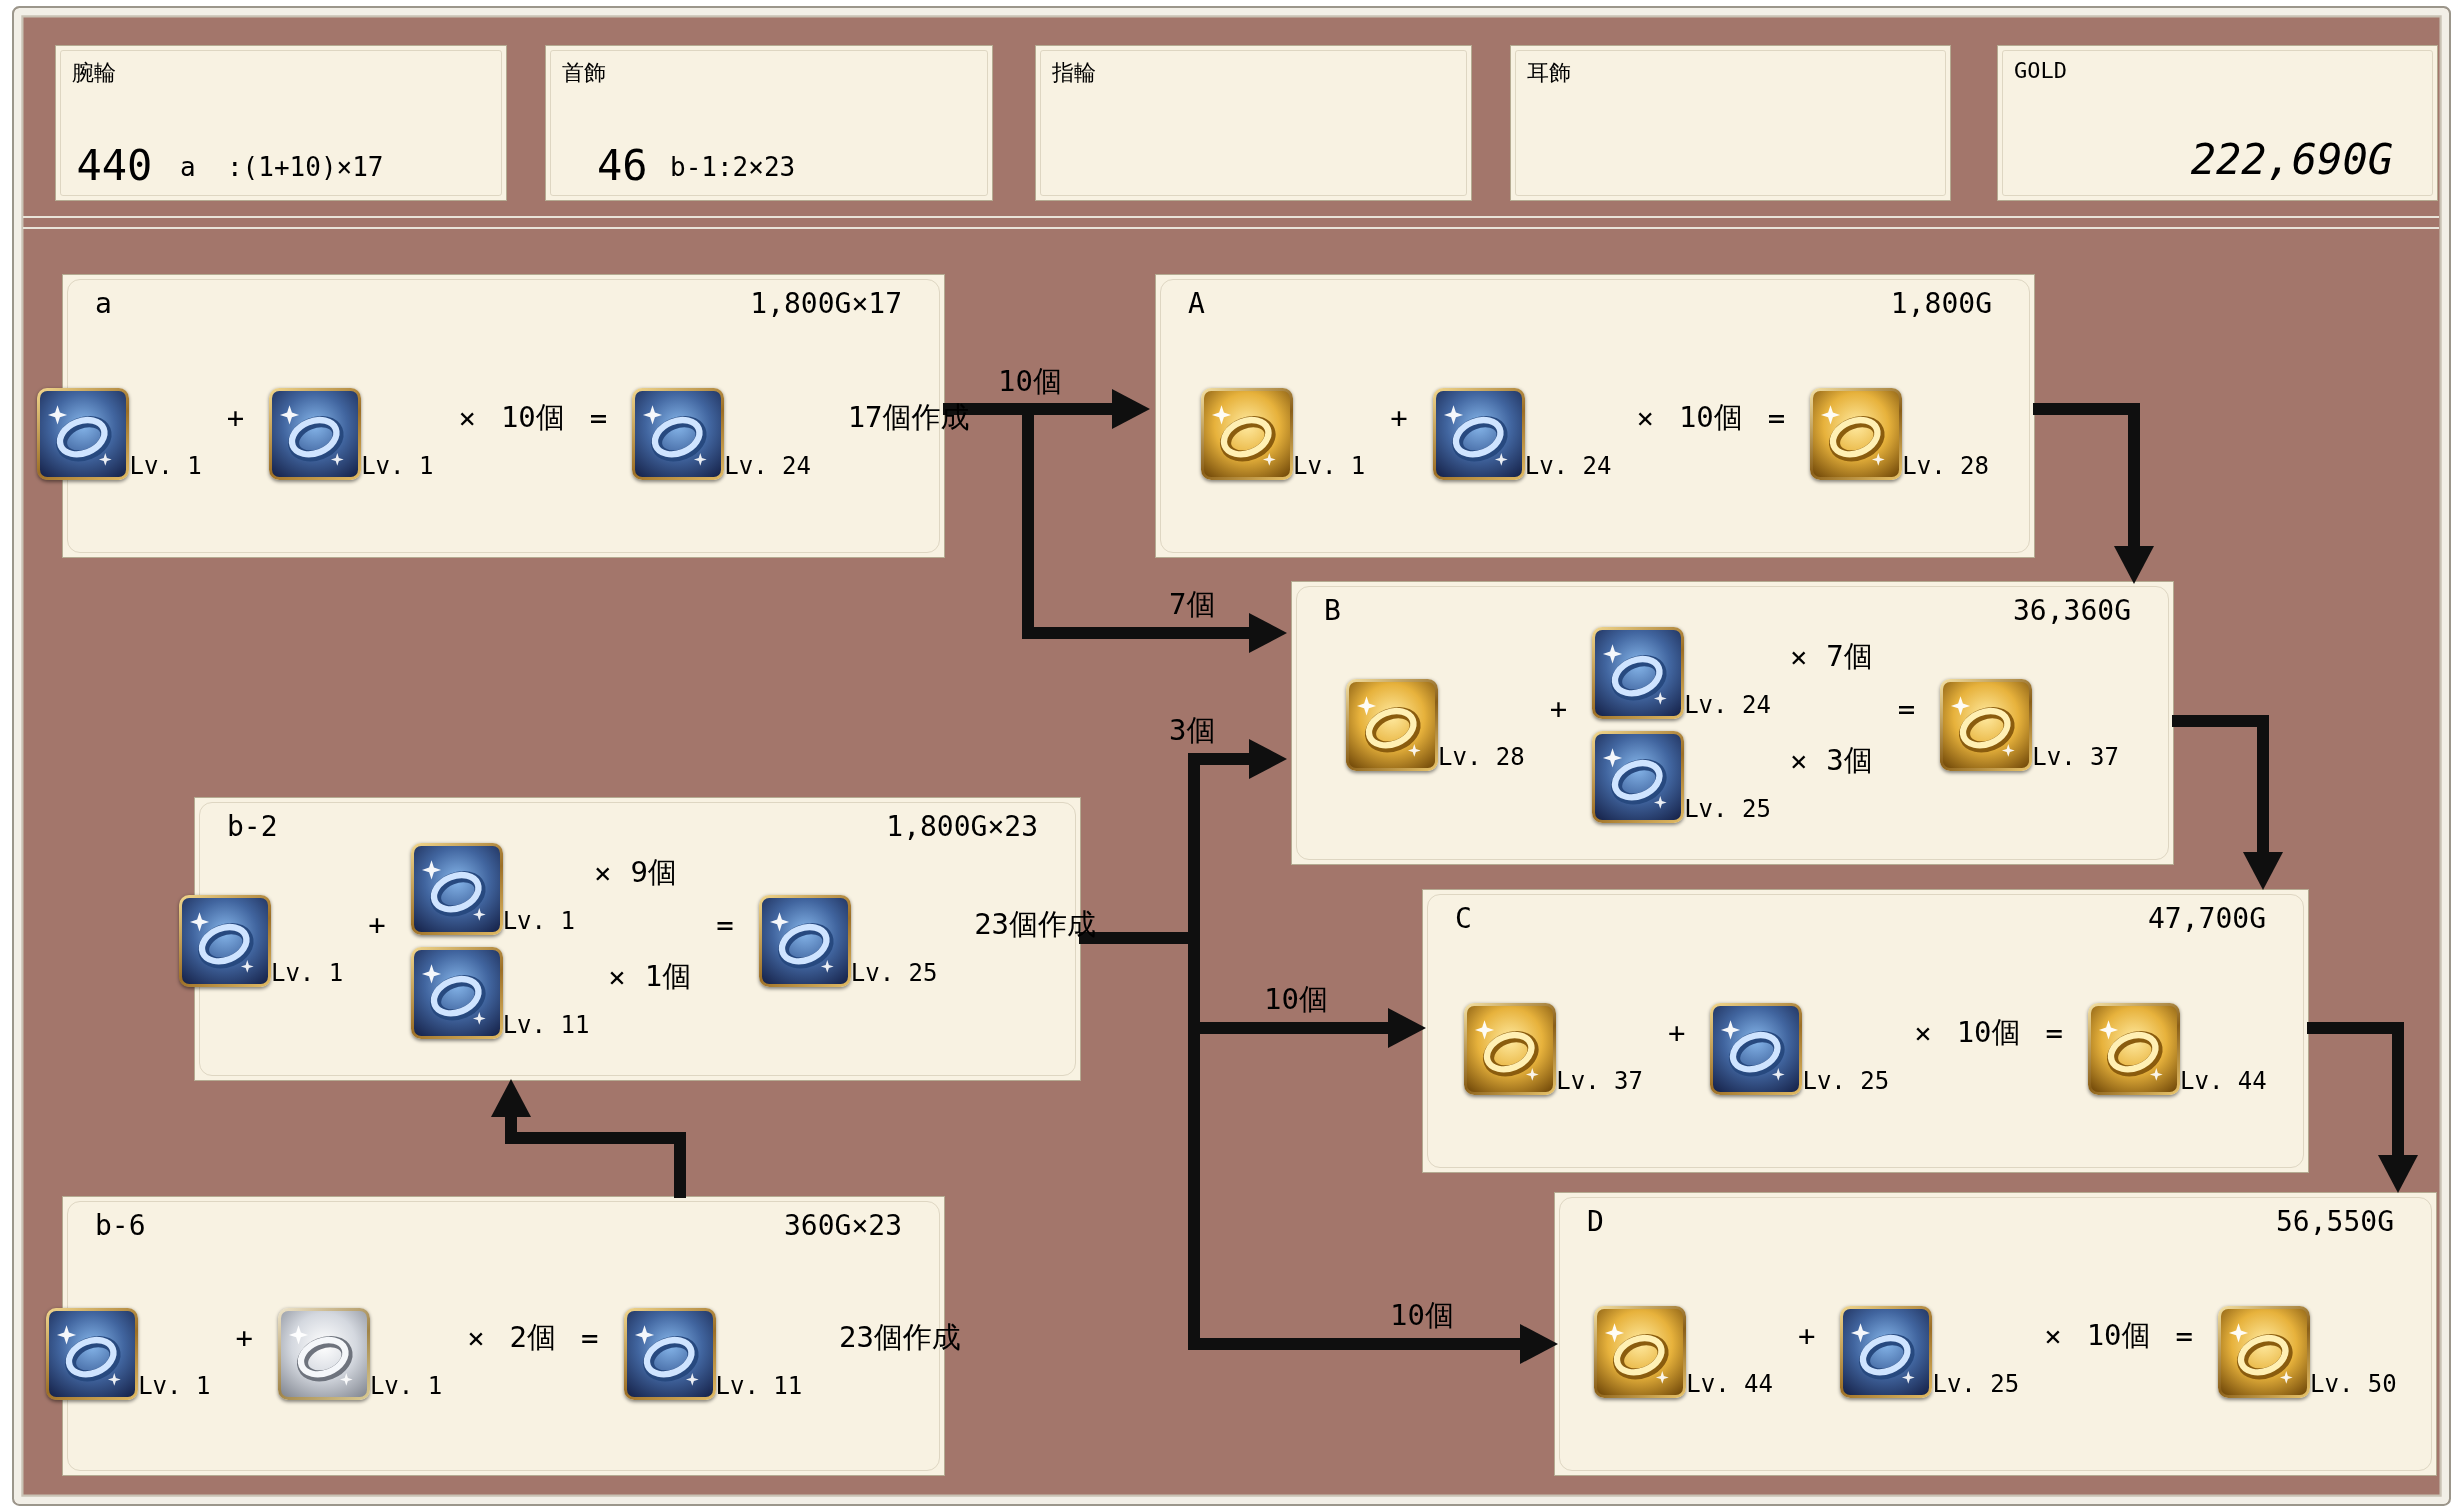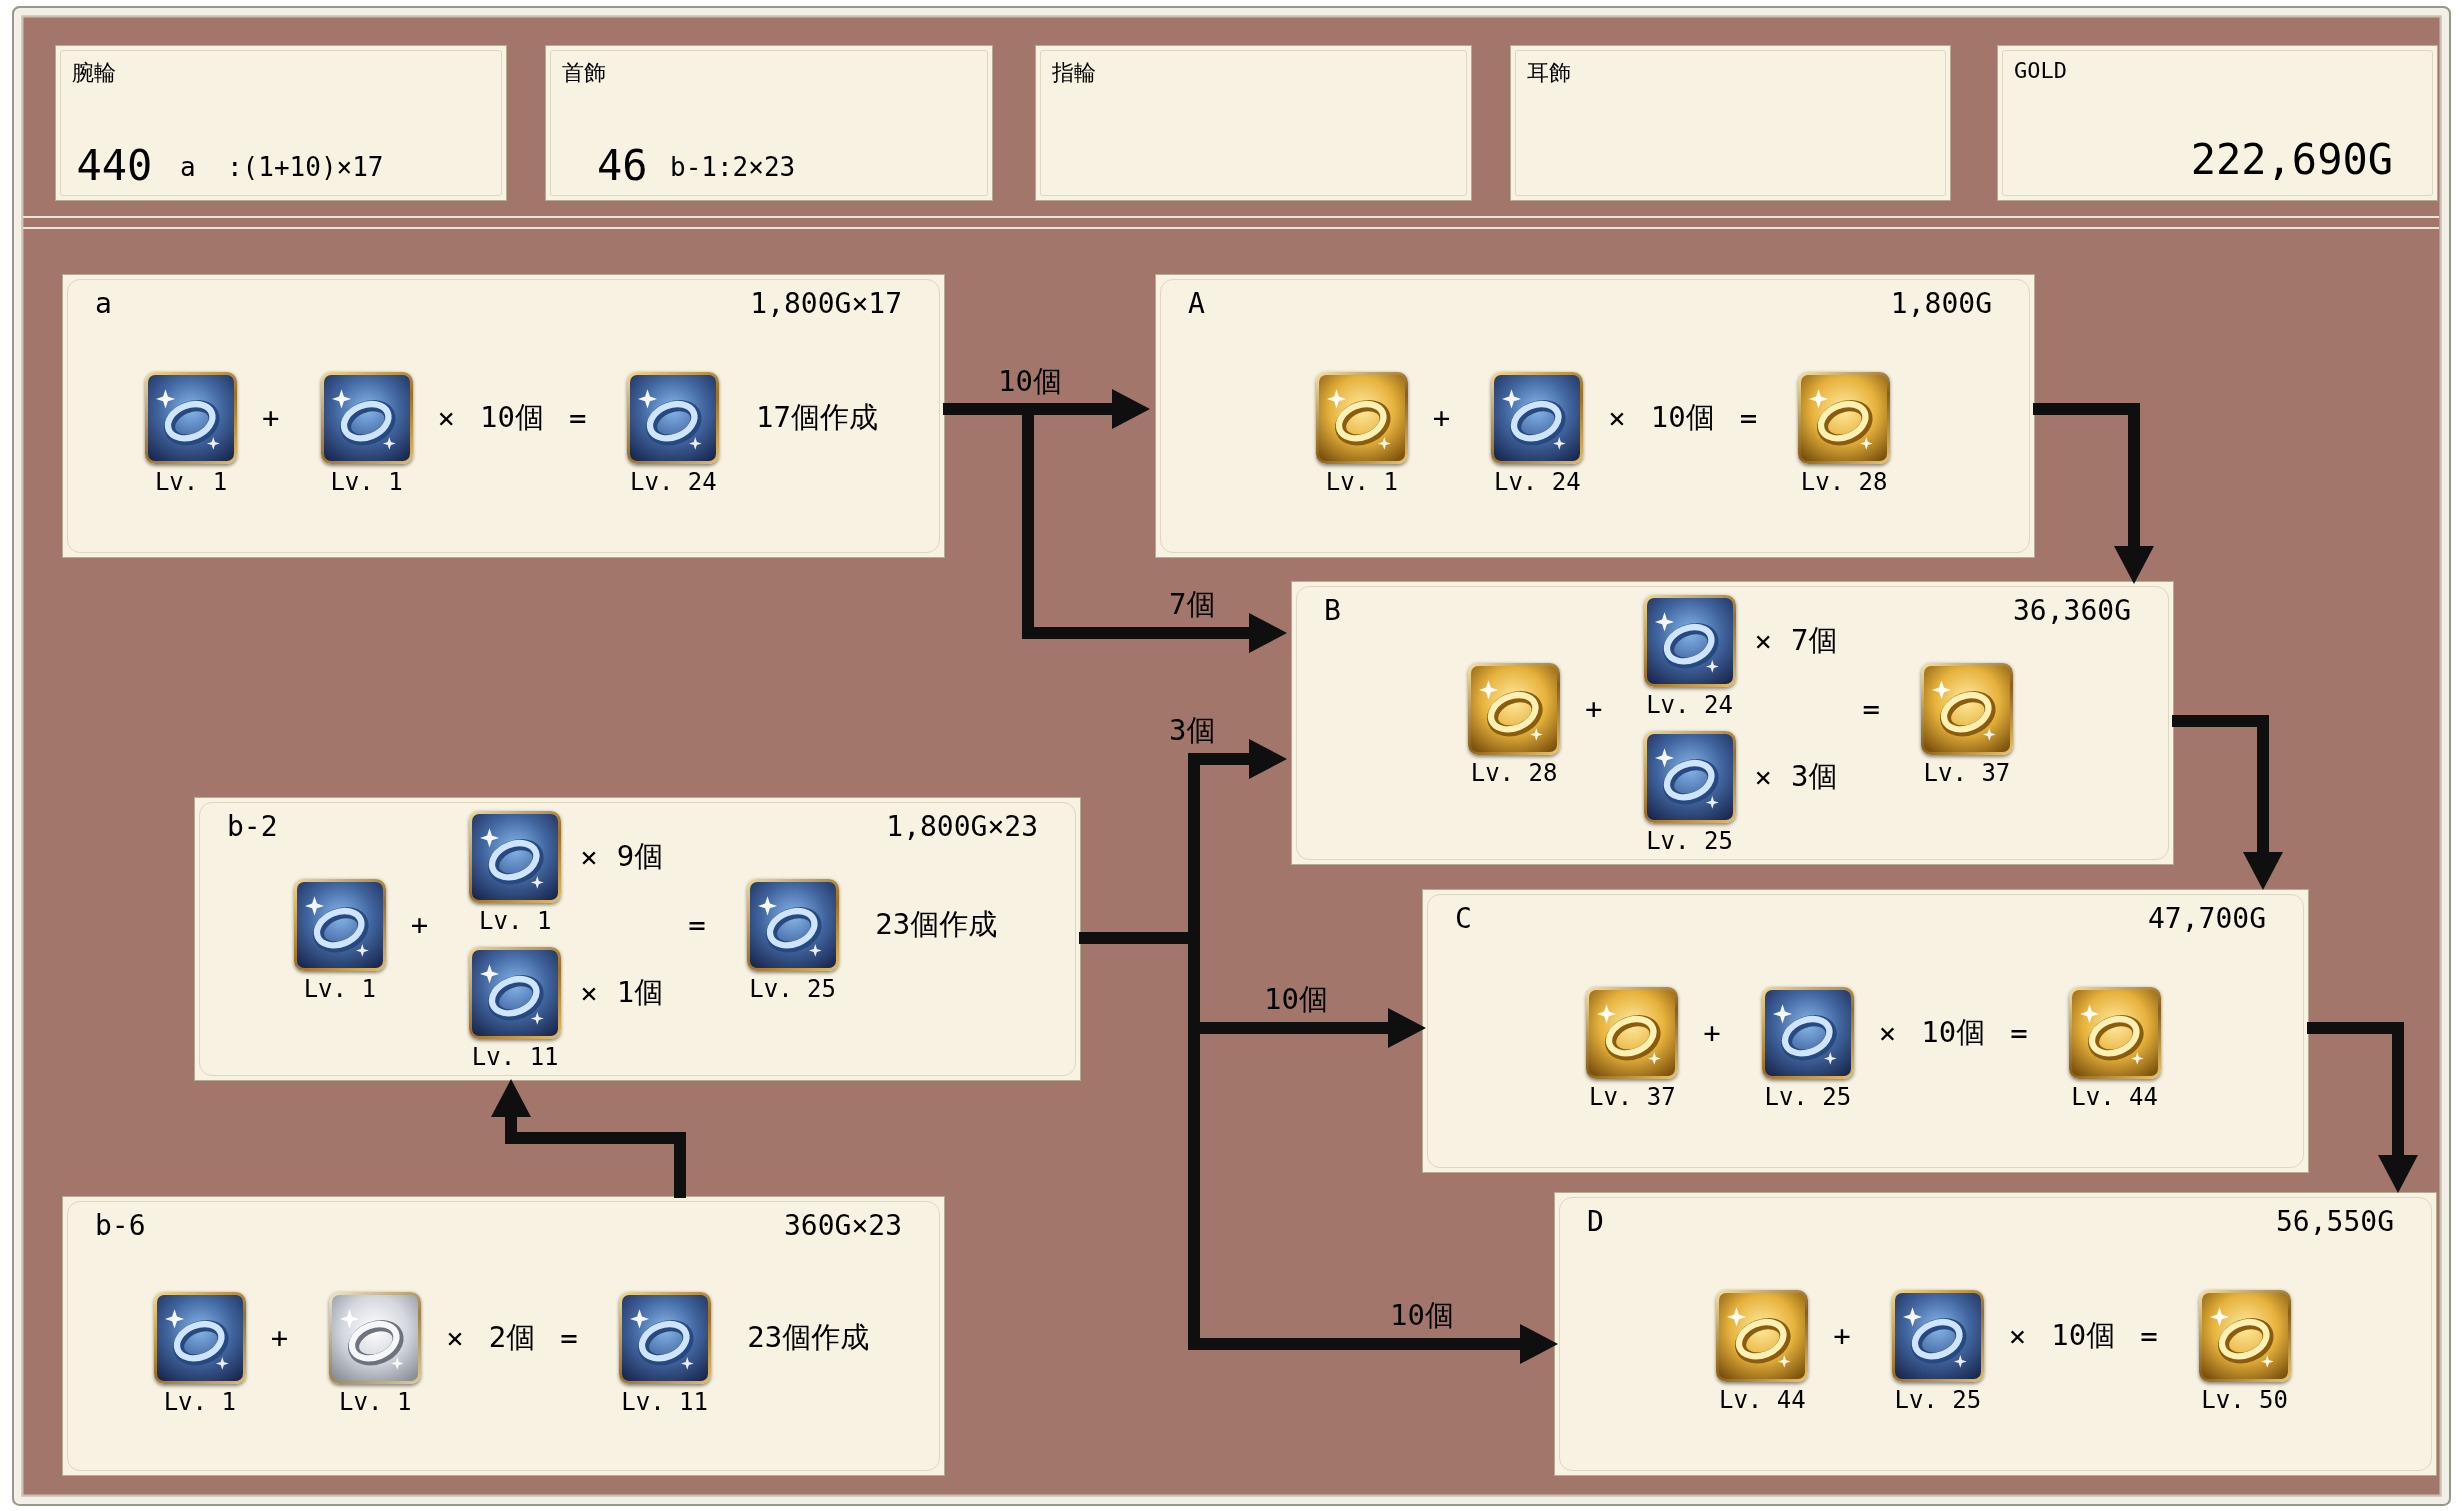--- a/index.html
+++ b/index.html
@@ -20,31 +20,31 @@
   }
   
   .panel{
     position:absolute;top:45px;height:154px;background:#f8f2e2;
     border:1.5px solid #b5ab92;
   }
   .panel::before{content:"";position:absolute;inset:3.7px;border:1.5px solid #ded6c2;border-radius:2.9px;pointer-events:none;}
   .panel-title{position:absolute;left:16px;top:11.7px;font-size:22px;}
   .panel-lines{position:absolute;left:124px;top:8.8px;font-size:26px;line-height:45px;white-space:pre;}
   .panel-count{position:absolute;left:20.5px;bottom:10.2px;font-size:42px;}
-  .panel-count.right{left:auto;right:44px;bottom:16px;}
+  .panel-count.right{left:auto;right:44px;bottom:16px;font-style:italic;}
   
   .box{
     position:absolute;background:#f8f2e2;border:1.5px solid #b5ab92;
     display:flex;flex-direction:column;
   }
   .box::before{content:"";position:absolute;inset:4.4px;border:1.5px solid #ded6c2;border-radius:13px;pointer-events:none;}
   .box-head{display:flex;justify-content:space-between;padding:13px 42px 0 32px;font-size:28px;line-height:32px;position:relative;z-index:2;}
   .box-body{flex:1;display:flex;align-items:center;justify-content:center;column-gap:25px;margin-top:-8.8px;position:relative;z-index:2;}
   .box-body.stacked{margin-top:-41px;}
-  .item{display:flex;flex-direction:column;align-items:center;padding-left:16px;}
+  .item{display:flex;flex-direction:row;align-items:flex-end;}
   .icon{width:86px;height:86px;border:3.7px solid transparent;border-radius:10.2px;box-shadow:0 1.5px 3.7px rgba(0,0,0,.45);}
   .icon svg{display:block;width:100%;height:100%;}
   .icon-blue{background:radial-gradient(circle at 50% 40%,#86b6ea 0%,#41659f 48%,#141f45 100%) padding-box,linear-gradient(145deg,#f2d88f 0%,#9c6f26 55%,#e3bd67 100%) border-box;}
   .icon-gold{background:radial-gradient(circle at 50% 40%,#ffeaa0 0%,#e7b23c 48%,#6b4306 100%) padding-box,linear-gradient(145deg,#f6e3a6 0%,#8a5f18 55%,#ebc76e 100%) border-box;}
   .icon-silver{background:radial-gradient(circle at 50% 40%,#ffffff 0%,#d4d8df 48%,#7e838d 100%) padding-box,linear-gradient(145deg,#efe6cd 0%,#a08448 55%,#dccd96 100%) border-box;}
   .lv{font-size:24px;margin-top:4.4px;white-space:pre;}
   .op,.qty,.note{font-size:29px;transform:translateY(-16px);white-space:pre;}
   .note{margin-left:11.7px;}
   .mat-col{display:flex;flex-direction:column;row-gap:11.7px;}
   .mat-row{display:flex;align-items:center;column-gap:19px;}

